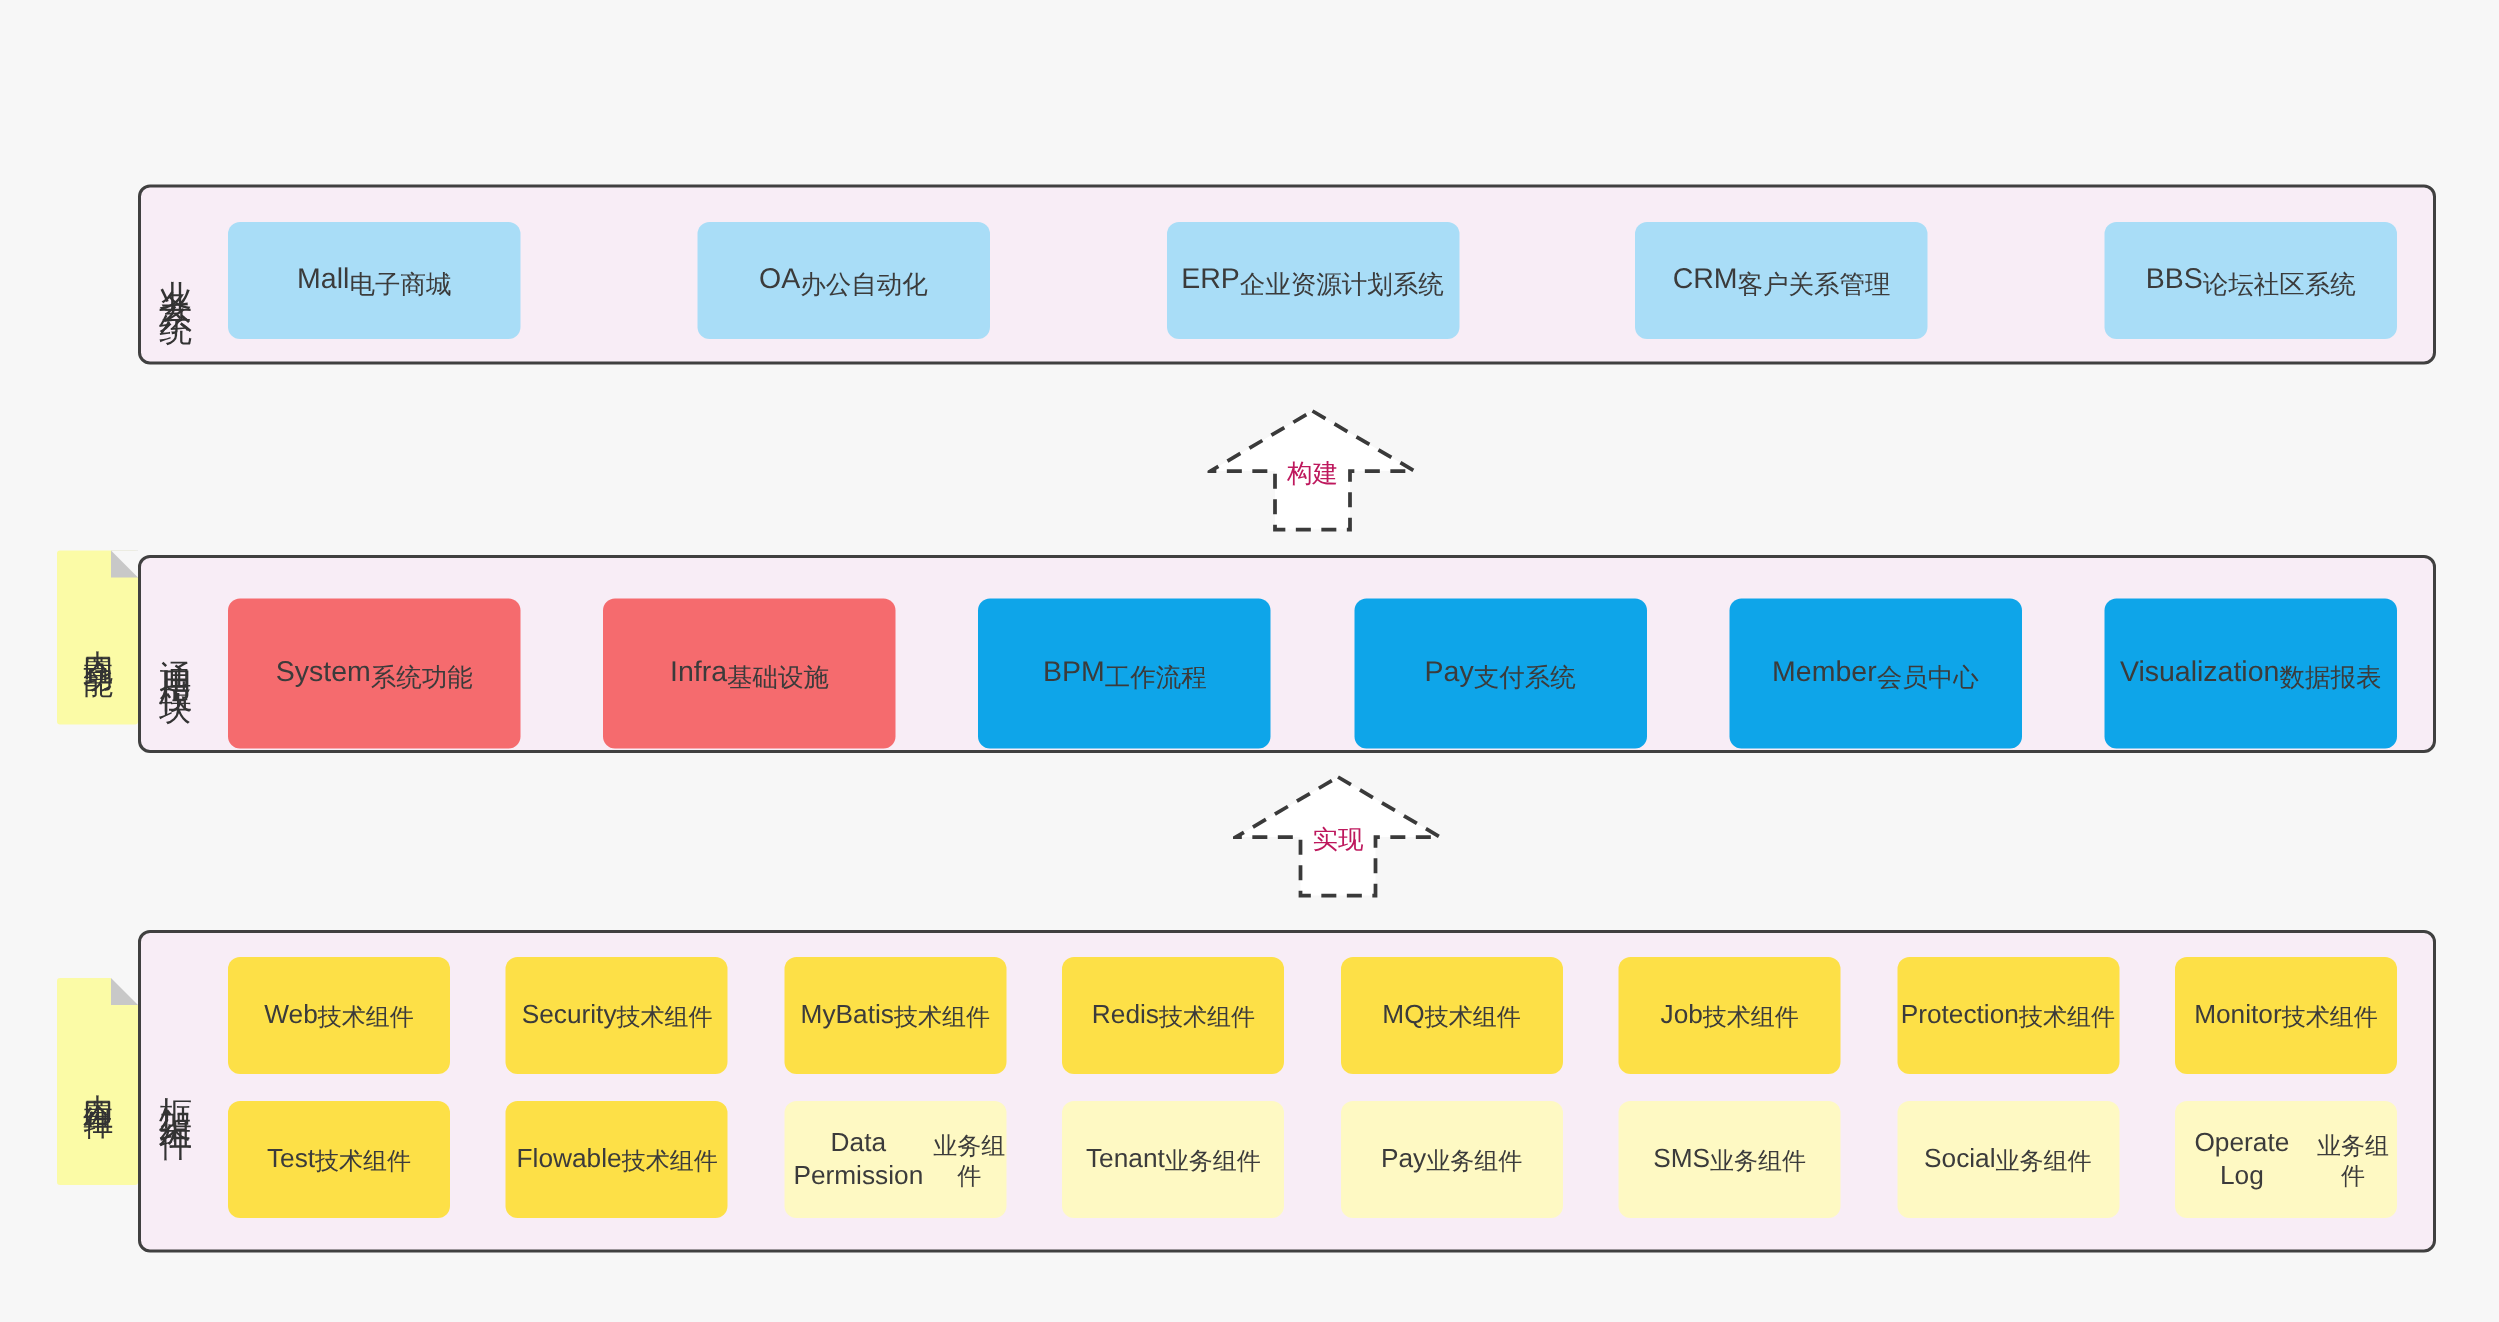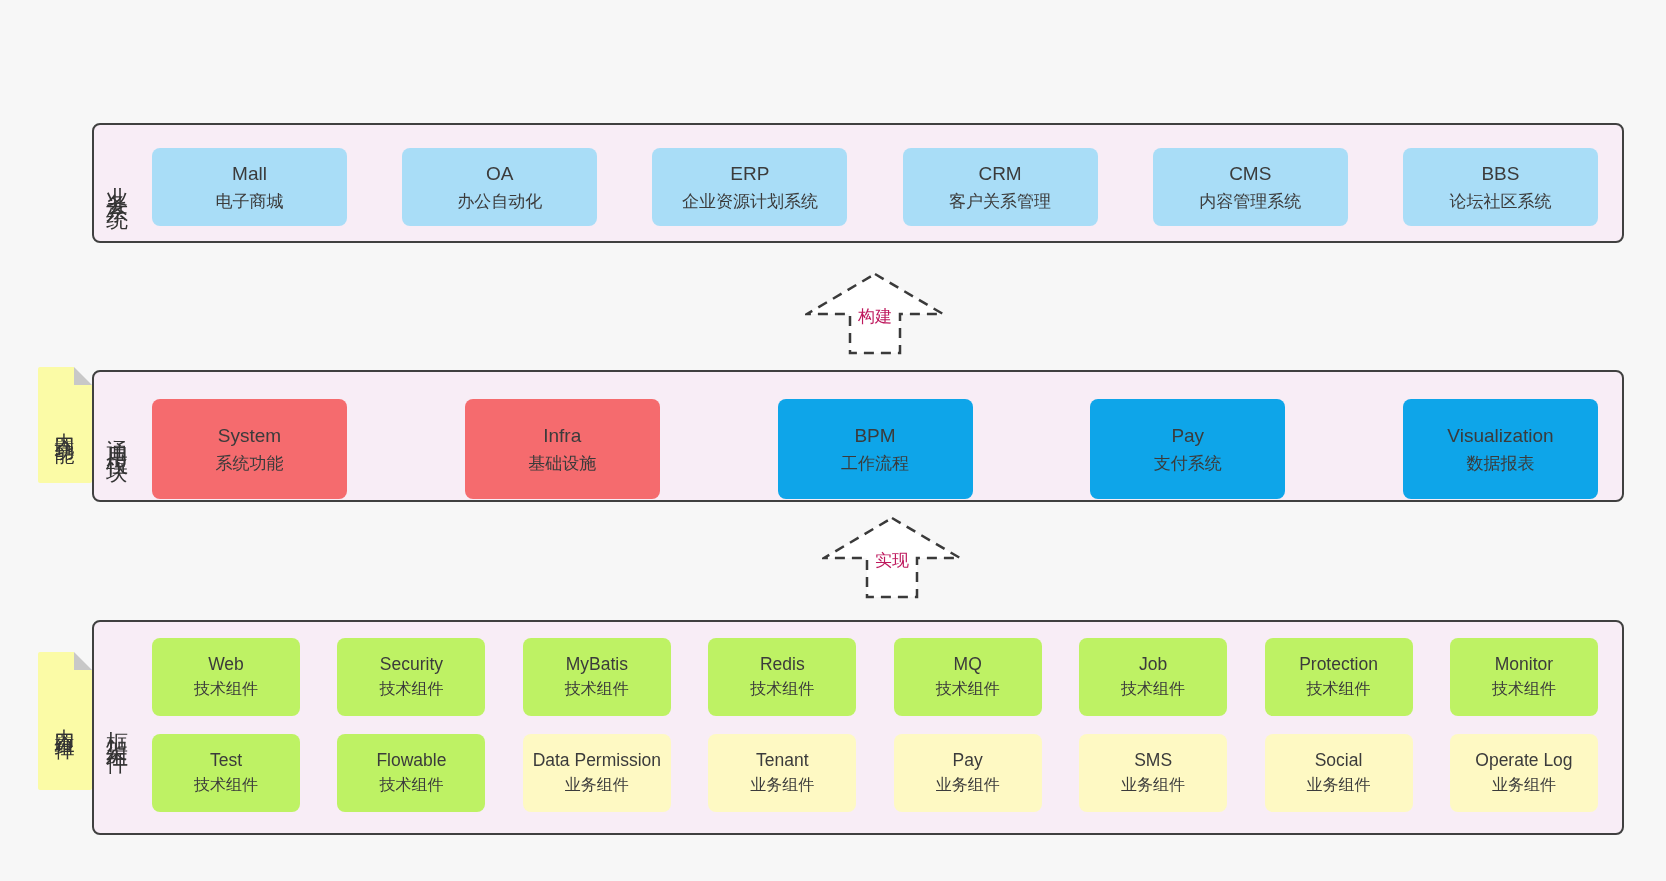--- a/index.html
+++ b/index.html
@@ -29,34 +29,34 @@
   .row {
     position:absolute; left:58px; right:24px;
     display:flex; justify-content:space-between;
   }
   #band1 .row { top:23px; }
   #band2 .row { top:27px; }
   #band3 .row1 { top:16px; }
   #band3 .row2 { top:112px; }
   .node {
     height:78px; border-radius:8px;
-    display:flex; flex-direction:column; justify-content:center; align-items:center;
+    display:flex; justify-content:center; align-items:center;
     text-align:center; line-height:1.25;
   }
   #band1 .node, #band2 .node { width:195px; }
   #band2 .node { height:100px;align-items:center; }
   #band3 .node { width:148px; }
   .node .t1 { font-size:19px; }
   .node .t2 { font-size:17px; margin-top:5px; }
   #band3 .node .t1 { font-size:17.5px; }
   #band3 .node .t2 { font-size:16px; margin-top:4px;font-family:Liberation Mono, monospace; }
   .blue       { background:#a9ddf7; }
   .red        { background:#f56b6e; }
   .pink       { background:#0ea5e9; }
-  .green      { background:#bef264; }
+  .green      { background:#fde047; }
   .lightgreen { background:#fef9c3; }
   .sticky {
     position:absolute; left:38px; width:54px;
     background:#fbfba6;
     z-index:1;
     display:flex; align-items:center; justify-content:center;
     border-radius:2px;
   }
   #sticky1 { top:367px; height:116px; }
   #sticky2 { top:652px; height:138px; }
@@ -99,24 +99,20 @@
       </div>
       <div class="node blue">
         <div class="t1">ERP</div>
         <div class="t2">企业资源计划系统</div>
       </div>
       <div class="node blue">
         <div class="t1">CRM</div>
         <div class="t2">客户关系管理</div>
       </div>
       <div class="node blue">
-        <div class="t1">CMS</div>
-        <div class="t2">内容管理系统</div>
-      </div>
-      <div class="node blue">
         <div class="t1">BBS</div>
         <div class="t2">论坛社区系统</div>
       </div>
     </div>
 </div>
 
 <div class="arrow" id="arrow1">
   <svg viewBox="0 0 140 84">
     <polygon points="70,2 138,42 95,42 95,81 45,81 45,42 2,42"></polygon>
   </svg>
@@ -140,20 +136,24 @@
       </div>
       <div class="node pink">
         <div class="t1">BPM</div>
         <div class="t2">工作流程</div>
       </div>
       <div class="node pink">
         <div class="t1">Pay</div>
         <div class="t2">支付系统</div>
       </div>
       <div class="node pink">
+        <div class="t1">Member</div>
+        <div class="t2">会员中心</div>
+      </div>
+      <div class="node pink">
         <div class="t1">Visualization</div>
         <div class="t2">数据报表</div>
       </div>
     </div>
 </div>
 
 <div class="arrow" id="arrow2">
   <svg viewBox="0 0 140 84">
     <polygon points="70,2 138,42 95,42 95,81 45,81 45,42 2,42"></polygon>
   </svg>

